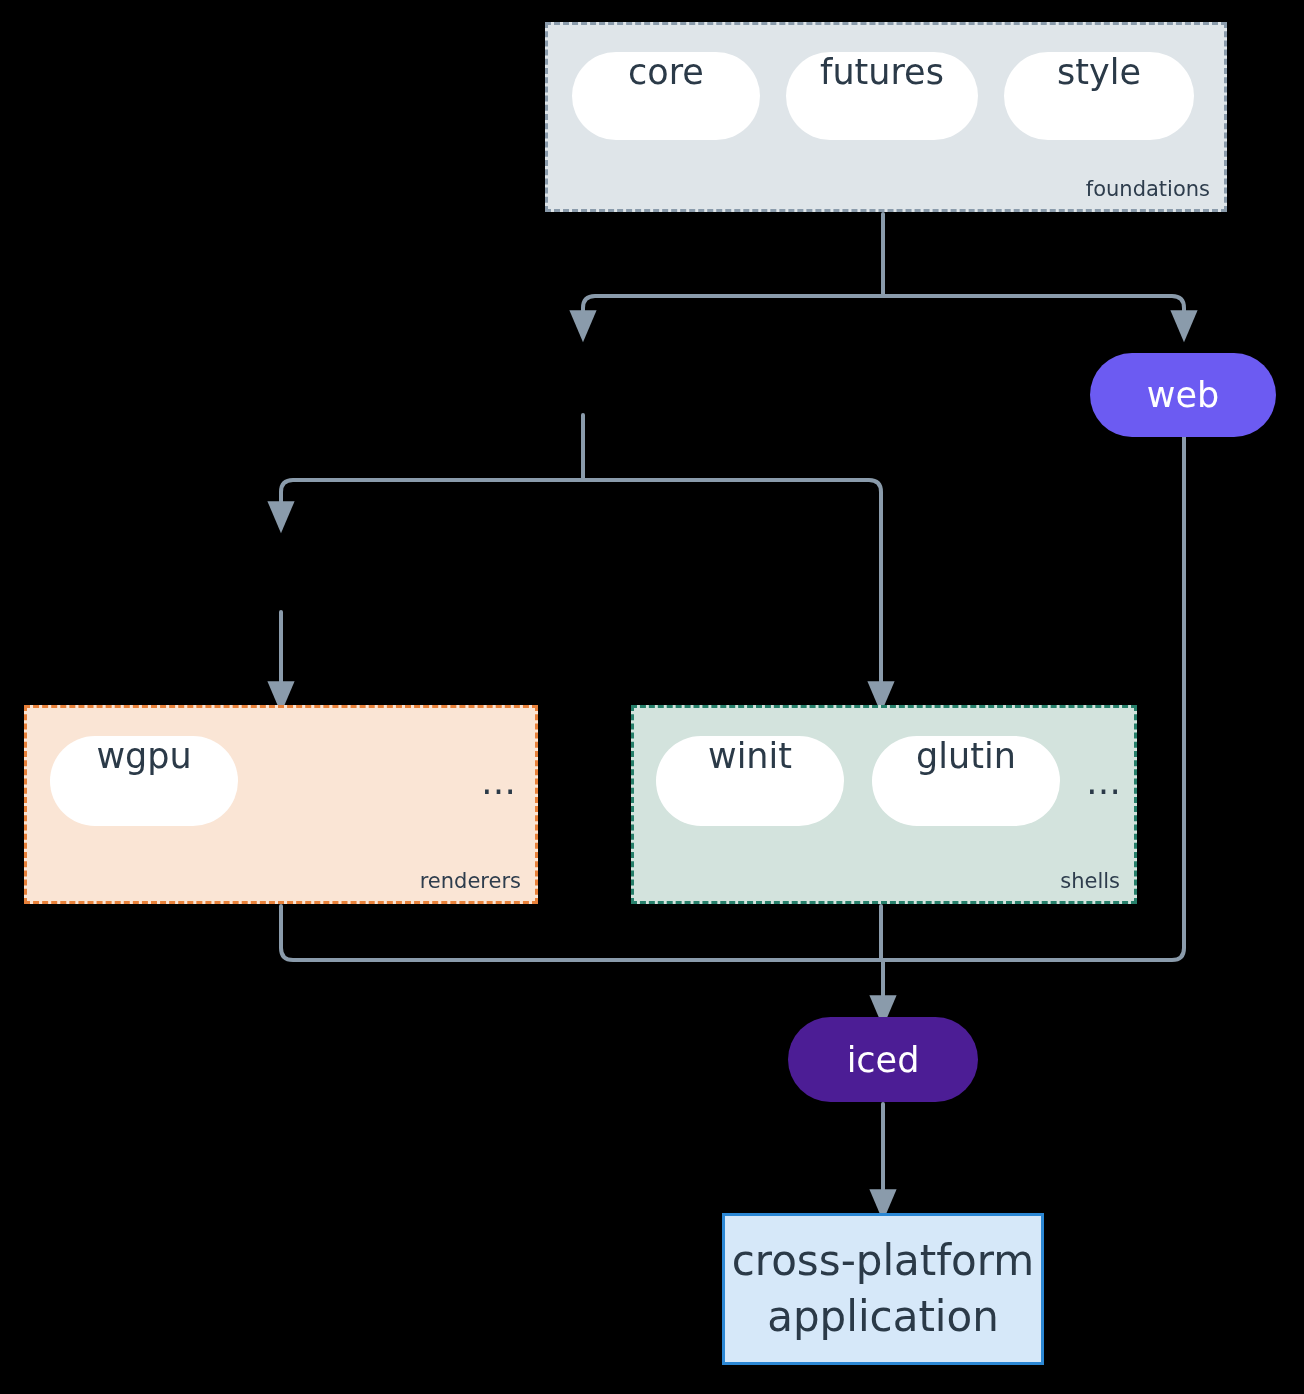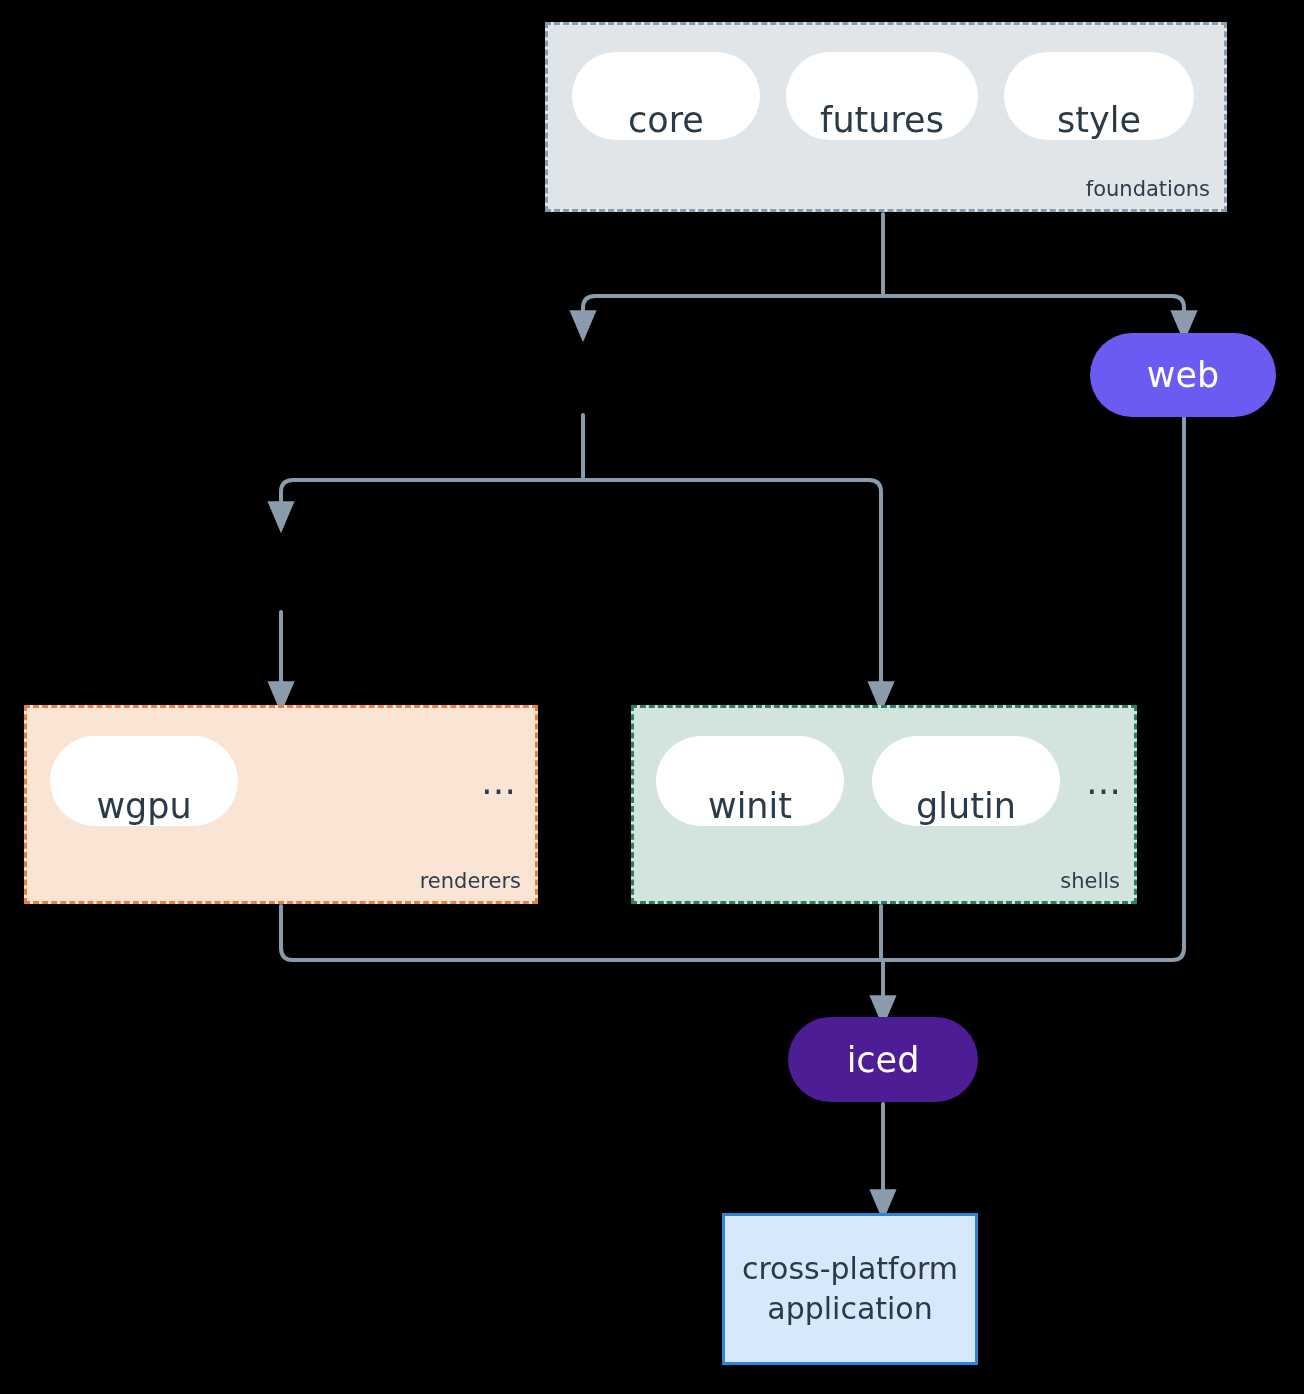--- a/index.html
+++ b/index.html
@@ -55,21 +55,21 @@
     left: 631px;  top: 705px;
     width: 506px; height: 199px;
     background: #d3e3dd;
     border-color: #27806b;
   }
 
   
   .pill-white {
     position: absolute;
     display: flex;
-    align-items: flex-end;
+    align-items: flex-start;
     justify-content: center;
     background: #ffffff;
     border-radius: 999px;
     color: #2b3a48;
     font-size: 35px;
     white-space: nowrap;
   }
 
   
   .pill-node {
@@ -88,30 +88,30 @@
     position: absolute;
     color: #2b3a48;
     font-size: 35px;
     letter-spacing: 1px;
   }
 
   
   #node-application {
     position: absolute;
     left: 722px;  top: 1213px;
-    width: 256px; height: 152px;
+    width: 322px; height: 152px;
     box-sizing: border-box;
     background: #d6e8f9;
     border: 3px solid #2b87d4;
     display: flex;
     flex-direction: column;
     align-items: center;
     justify-content: center;
     color: #2b3a48;
-    font-size: 30px;
+    font-size: 42px;
     line-height: 1.33;
     text-align: center;
   }
 </style>
 </head>
 <body>
 
 <div id="diagram-root">
 
   <svg id="edge-layer" viewBox="0 0 1304 1394" xmlns="http://www.w3.org/2000/svg">
@@ -154,21 +154,21 @@
   <div class="pill-white" style="left:572px; top:52px; width:188px; height:88px;">
     <span>core</span>
   </div>
   <div class="pill-white" style="left:786px; top:52px; width:192px; height:88px;">
     <span>futures</span>
   </div>
   <div class="pill-white" style="left:1004px; top:52px; width:190px; height:88px;">
     <span>style</span>
   </div>
 
-  <div class="pill-node" style="left:1090px; top:333px; width:186px; height:84px; background:#6c5bf2;">
+  <div class="pill-node" style="left:1090px; top:353px; width:186px; height:84px; background:#6c5bf2;">
     <span>web</span>
   </div>
 
 
   <div id="cluster-renderers" class="cluster">
     <span class="cluster-label">renderers</span>
   </div>
   <div class="pill-white" style="left:50px; top:736px; width:188px; height:90px;">
     <span>wgpu</span>
   </div>

